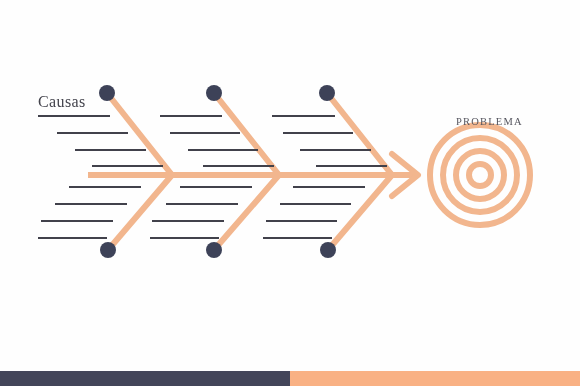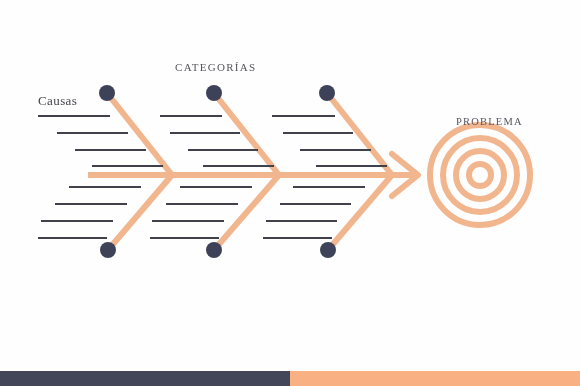--- a/index.html
+++ b/index.html
@@ -34,21 +34,21 @@
   #label-categorias {
     left: 175px;
     top: 61px;
     font-size: 11px;
     letter-spacing: 1.3px;
     color: #55555e;
   }
   #label-causas {
     left: 38px;
     top: 93px;
-    font-size: 13px;
+    font-size: 16px;
     letter-spacing: 0.4px;
     color: #44444d;
   }
   #label-problema {
     left: 456px;
     top: 116px;
     font-size: 10.5px;
     letter-spacing: 1.2px;
     color: #55555e;
   }
@@ -124,21 +124,20 @@
         <circle cx="214" cy="93" r="8" fill="#3d4258"></circle>
         <circle cx="327" cy="93" r="8" fill="#3d4258"></circle>
         <circle cx="108" cy="250" r="8" fill="#3d4258"></circle>
         <circle cx="214" cy="250" r="8" fill="#3d4258"></circle>
         <circle cx="328" cy="250" r="8" fill="#3d4258"></circle>
       </g>
   </svg>
 
   <div class="label" id="label-causas">Causas</div>
 
-  <div class="label" id="label-categorias">CATEGORÍAS</div>
 
   <div class="label" id="label-problema">PROBLEMA</div>
 
   <div id="footer-bar">
     <div id="footer-bar-left" style="width: 290px; background: rgb(67, 69, 89);"></div>
     <div id="footer-bar-right" style="background: rgb(249, 177, 132);"></div>
   </div>
 
 </div>
 

